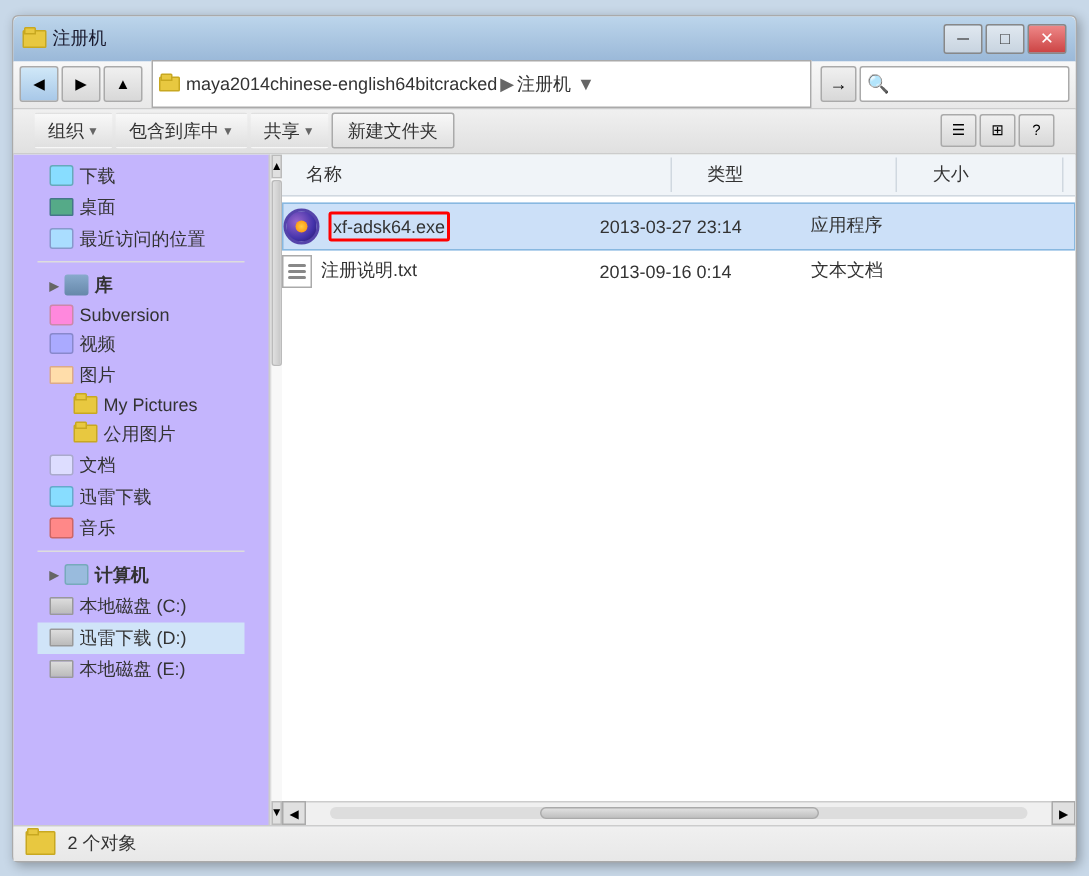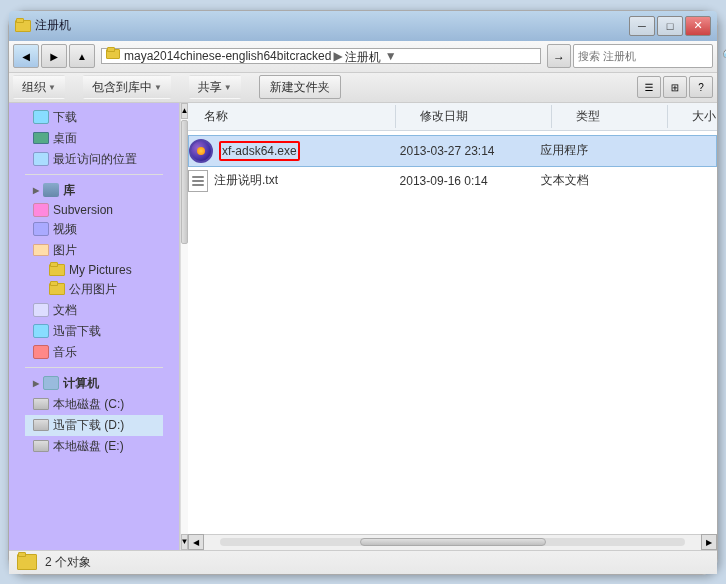--- a/index.html
+++ b/index.html
@@ -1,33 +1,33 @@
 <!DOCTYPE html>
 <html><head>
   <meta charset="utf-8">
   <style>
     * { box-sizing: border-box; margin: 0; padding: 0; font-family: 'Segoe UI', sans-serif; font-size: 12px; }
     body { background: #c8d8e8; width: 726px; height: 584px; display: flex; align-items: center; justify-content: center; }
-    .window { width: 710px; height: 565px; background: #f0f4f8; border: 1px solid #aaa; border-radius: 16px; box-shadow: 2px 2px 8px rgba(0,0,0,0.3); display: flex; flex-direction: column; }
+    .window { width: 710px; height: 565px; background: #f0f4f8; border: 1px solid #aaa; border-radius: 4px; box-shadow: 2px 2px 8px rgba(0,0,0,0.3); display: flex; flex-direction: column; }
     .title-bar { background: linear-gradient(to bottom, #bcd5eb, #9ab8d8); height: 30px; display: flex; align-items: center; justify-content: space-between; padding: 0 6px; border-radius: 4px 4px 0 0; }
     .title-bar-left { display: flex; align-items: center; gap: 4px; }
     .title-text { color: #1a1a2e; font-size: 12px; }
     .title-buttons { display: flex; gap: 2px; }
     .title-btn { width: 26px; height: 20px; border: 1px solid #888; border-radius: 2px; background: linear-gradient(to bottom, #e0e8f0, #c8d4e0); display: flex; align-items: center; justify-content: center; cursor: pointer; font-size: 11px; color: #333; }
     .title-btn.close { background: linear-gradient(to bottom, #e88, #c44); color: white; }
     .toolbar { background: linear-gradient(to bottom, #f8f8f8, #e8e8e8); border-bottom: 1px solid #ccc; display: flex; align-items: center; padding: 2px 4px; height: 32px; gap: 2px; }
     .nav-btn { width: 26px; height: 24px; background: linear-gradient(to bottom, #f0f0f0, #d8d8d8); border: 1px solid #aaa; border-radius: 2px; display: flex; align-items: center; justify-content: center; cursor: pointer; font-size: 10px; }
     .nav-btn:first-child { background: linear-gradient(to bottom, #d0e8f8, #a8c8e8); }
-    .address-bar { flex: 1; height: 16px; background: white; border: 1px solid #aaa; display: flex; align-items: flex-start; padding: 0 4px; margin: 12px 4px; font-size: 12px; }
+    .address-bar { flex: 1; height: 32px; background: white; border: 1px solid #aaa; display: flex; align-items: center; padding: 0 4px; margin: 12px 4px; font-size: 12px; }
     .address-segment { display: flex; align-items: center; gap: 2px; color: #333; }
     .address-sep { color: #666; margin: 0 2px; }
     .go-btn { width: 24px; height: 24px; background: linear-gradient(to bottom, #f0f0f0, #d8d8d8); border: 1px solid #aaa; border-radius: 2px; display: flex; align-items: center; justify-content: center; cursor: pointer; font-size: 12px; }
     .search-bar { width: 140px; height: 24px; background: white; border: 1px solid #aaa; border-radius: 2px; display: flex; align-items: center; padding: 0 4px; gap: 2px; }
     .search-input { border: none; outline: none; flex: 1; font-size: 11px; color: #999; background: transparent; }
-    .toolbar2 { background: linear-gradient(to bottom, #f0f0f0, #e0e0e0); border-bottom: 1px solid #ccc; height: 30px; display: flex; align-items: center; padding: 0 4px; gap: 18px; }
+    .toolbar2 { background: linear-gradient(to bottom, #f0f0f0, #e0e0e0); border-bottom: 1px solid #ccc; height: 30px; display: flex; align-items: center; padding: 0 14px; gap: 2px; }
     .toolbar2-btn { height: 24px; padding: 0 8px; background: linear-gradient(to bottom, #f8f8f8, #e0e0e0); border: 1px solid transparent; border-radius: 2px; cursor: pointer; display: flex; align-items: center; gap: 2px; font-size: 12px; color: #333; }
     .dropdown-arrow { font-size: 8px; color: #666; }
     .new-folder-btn { height: 24px; padding: 0 10px; background: linear-gradient(to bottom, #f8f8f8, #e0e0e0); border: 1px solid #aaa; border-radius: 2px; cursor: pointer; font-size: 12px; color: #333; }
     .view-icons { margin-left: auto; display: flex; gap: 2px; align-items: center; }
     .view-btn { width: 24px; height: 22px; background: linear-gradient(to bottom, #f0f0f0, #d8d8d8); border: 1px solid #aaa; border-radius: 2px; display: flex; align-items: center; justify-content: center; cursor: pointer; font-size: 10px; }
     .main-area { display: flex; flex: 1; overflow: hidden; }
     .sidebar { width: 171px; background: #c4b5fd; border-right: 1px solid #ccc; overflow-y: auto; padding: 4px 16px; flex-shrink: 0; }
     .sidebar-section { margin-bottom: 4px; }
     .sidebar-item { display: flex; align-items: center; gap: 4px; padding: 2px 8px; cursor: pointer; color: #333; font-size: 12px; }
     .sidebar-item.selected { background: #d0e4f8; }
@@ -102,21 +102,20 @@
         <span>maya2014chinese-english64bitcracked</span>
       </span>
       <span class="address-sep">▶</span>
       <span class="address-segment">
         <span>注册机</span>
       </span>
       <span class="address-sep" style="margin-left:4px;">▼</span>
     </div>
     <div class="go-btn">→</div>
     <div class="search-bar">
-      <input class="search-input" placeholder="搜索 注册机" style="">
       <span style="color:#888;">🔍</span>
     </div>
   </div>
 
   <div class="toolbar2">
     <div class="toolbar2-btn">
       <span>组织</span>
       <span class="dropdown-arrow">▼</span>
     </div>
     <div class="toolbar2-btn">
@@ -222,21 +221,20 @@
       <div style="flex:1;background:#f8f8f8;">
         <div style="height:30%;background:linear-gradient(to right,#e0e0e0,#c8c8c8);border:1px solid #bbb;border-radius:2px;margin-top:20%;"></div>
       </div>
       <div style="height:16px;background:#e0e0e0;border:1px solid #bbb;display:flex;align-items:center;justify-content:center;font-size:8px;cursor:pointer;">▼</div>
     </div>
 
     <div class="content-area">
 
       <div class="content-header">
         <div class="col-header col-name">名称</div>
-        <div class="col-header col-date">修改日期</div>
         <div class="col-header col-type">类型</div>
         <div class="col-header col-size">大小</div>
       </div>
 
       <div class="file-list">
 
         <div class="file-row selected">
           <div class="file-name">
             <div class="exe-icon"></div>
             <div class="red-box">

